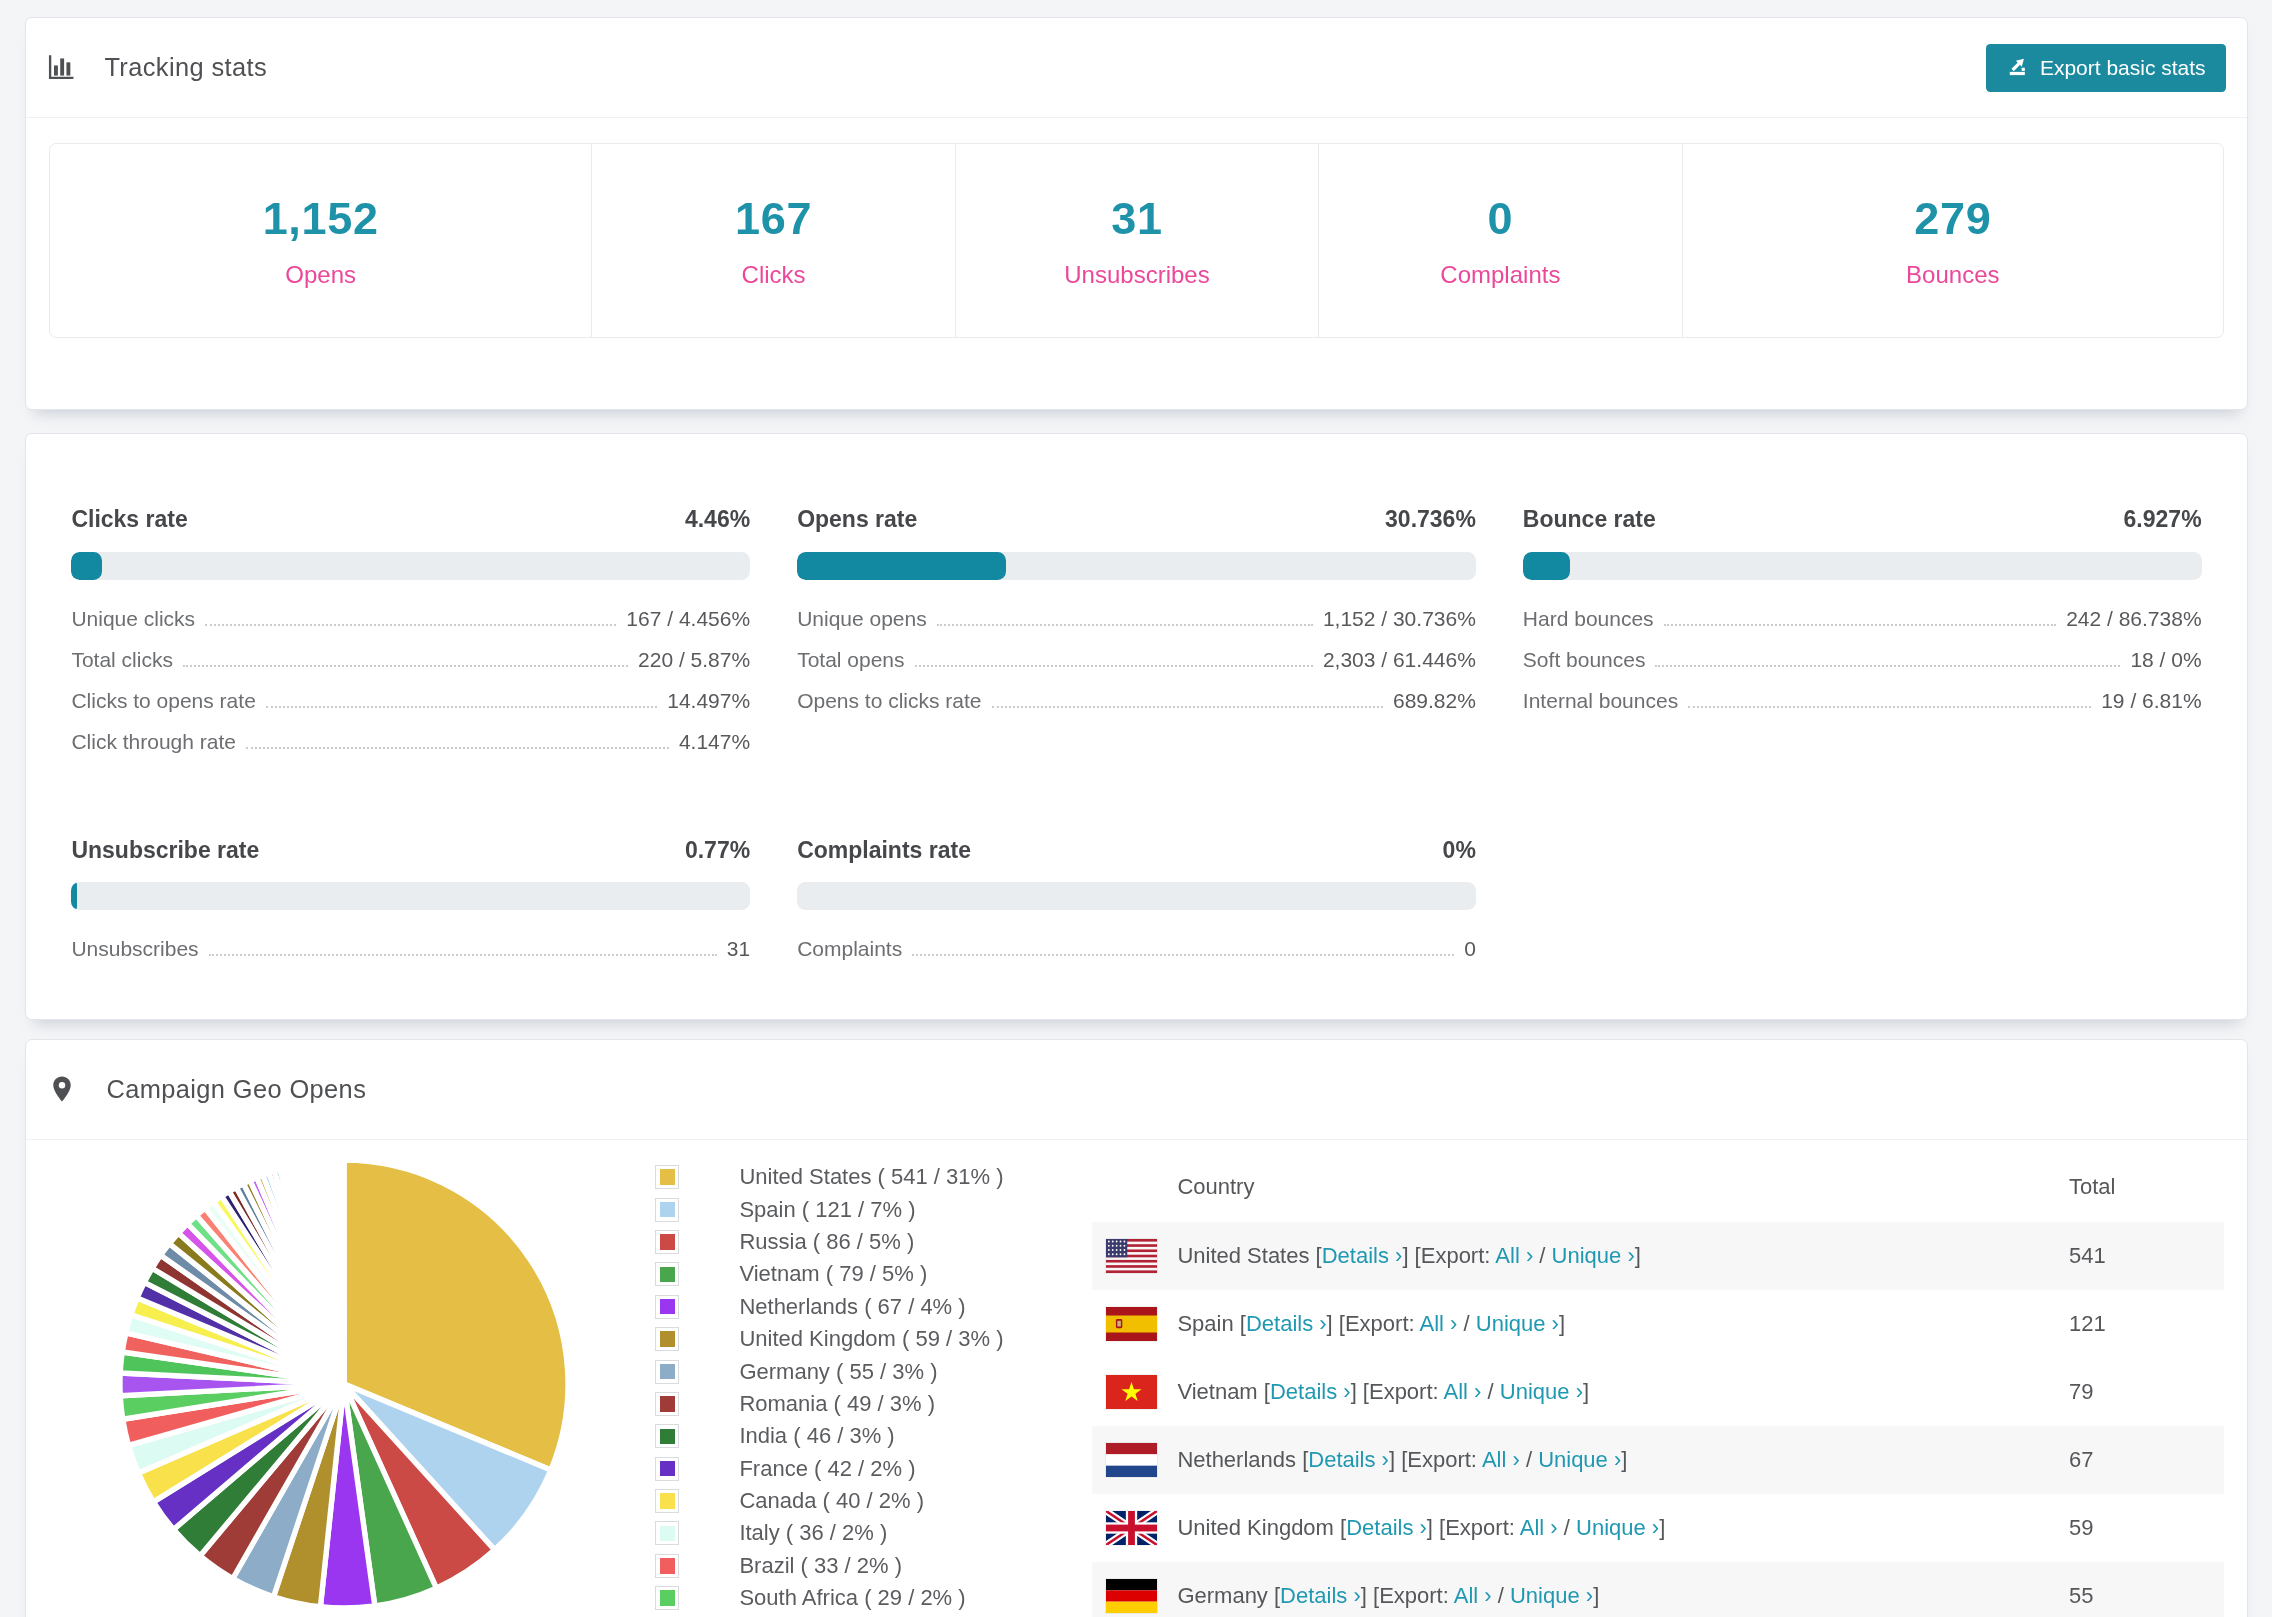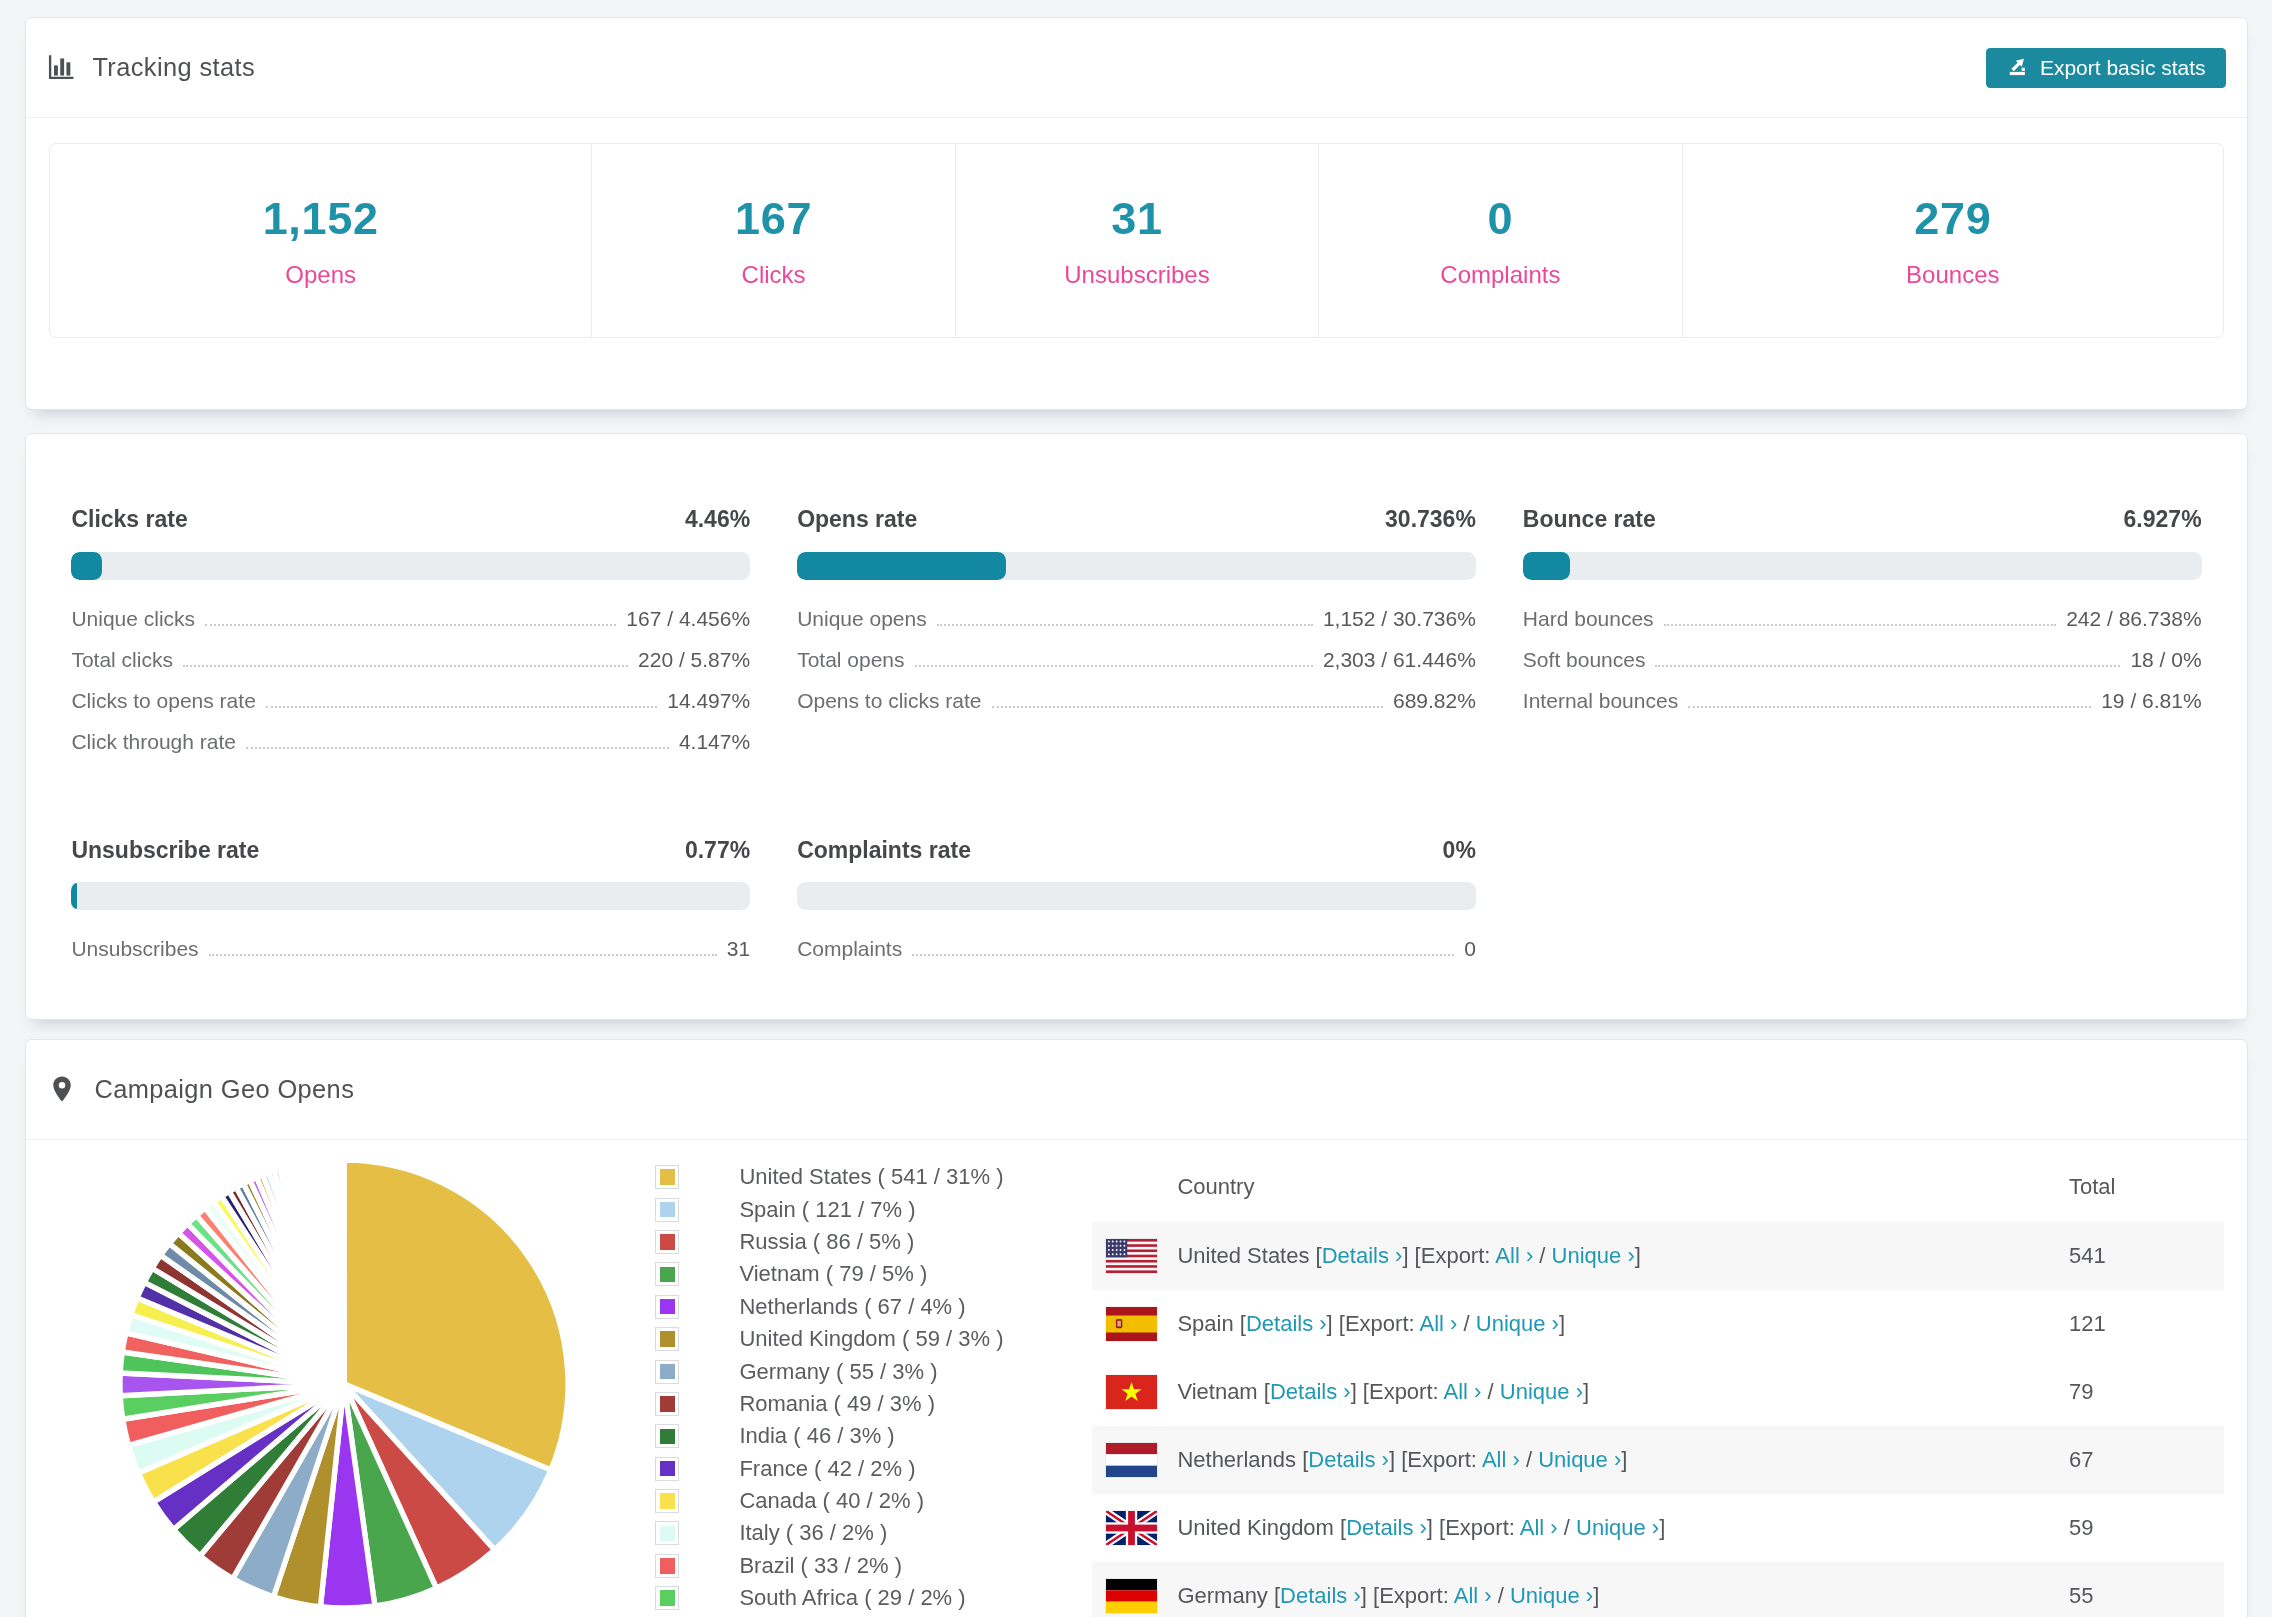--- a/index.html
+++ b/index.html
@@ -3,23 +3,23 @@
 <meta charset="utf-8">
 <style>
   html,body{margin:0;padding:0;width:2273px;height:1618px;overflow:hidden;
     background:#f4f5f7;font-family:"Liberation Sans","DejaVu Sans",sans-serif;}
   .page{padding:17px 25.4px 0;}
   .card{background:#fff;border:0.7px solid #e2e5ea;border-radius:7px;
     box-shadow:0 11.3px 14px -8.5px rgba(90,105,125,.28);}
   .card-head{display:flex;justify-content:space-between;align-items:center;
     padding:0 21px;height:99px;border-bottom:1.4px solid #eef0f2;}
   .head-left{display:flex;align-items:center;gap:17px;}
-  .card-title{font-size:25.4px;font-weight:400;color:#4e5053;margin:0;letter-spacing:0.4px;text-align:center;}
+  .card-title{font-size:25.4px;font-weight:400;color:#4e5053;margin:12px;letter-spacing:0.4px;text-align:center;}
   .btn-export{display:inline-flex;align-items:center;gap:11.3px;background:#1b8a9e;color:#fff;
-    border:none;border-radius:4.2px;font-size:21px;padding:0 20px;height:40px;cursor:pointer;
+    border:none;border-radius:4.2px;font-size:21px;padding:0 20px;height:48px;cursor:pointer;
     font-family:inherit;}
   .card1-body{padding:25.4px 22.6px 71px;}
   .stats-box{display:grid;grid-template-columns:1.49fr 1fr 1fr 1fr 1.49fr;
     border:1.4px solid #e9ebee;border-radius:7px;}
   .stat-cell{display:flex;flex-direction:column;align-items:center;justify-content:center;
     height:193px;border-left:1.4px solid #e9ebee;}
   .stat-cell:first-child{border-left:none;}
   .stat-value{font-size:45px;font-weight:700;color:#1e92a8;letter-spacing:0.7px;}
   .stat-label{font-size:24px;color:#ec4899;margin-top:16px;}
 

